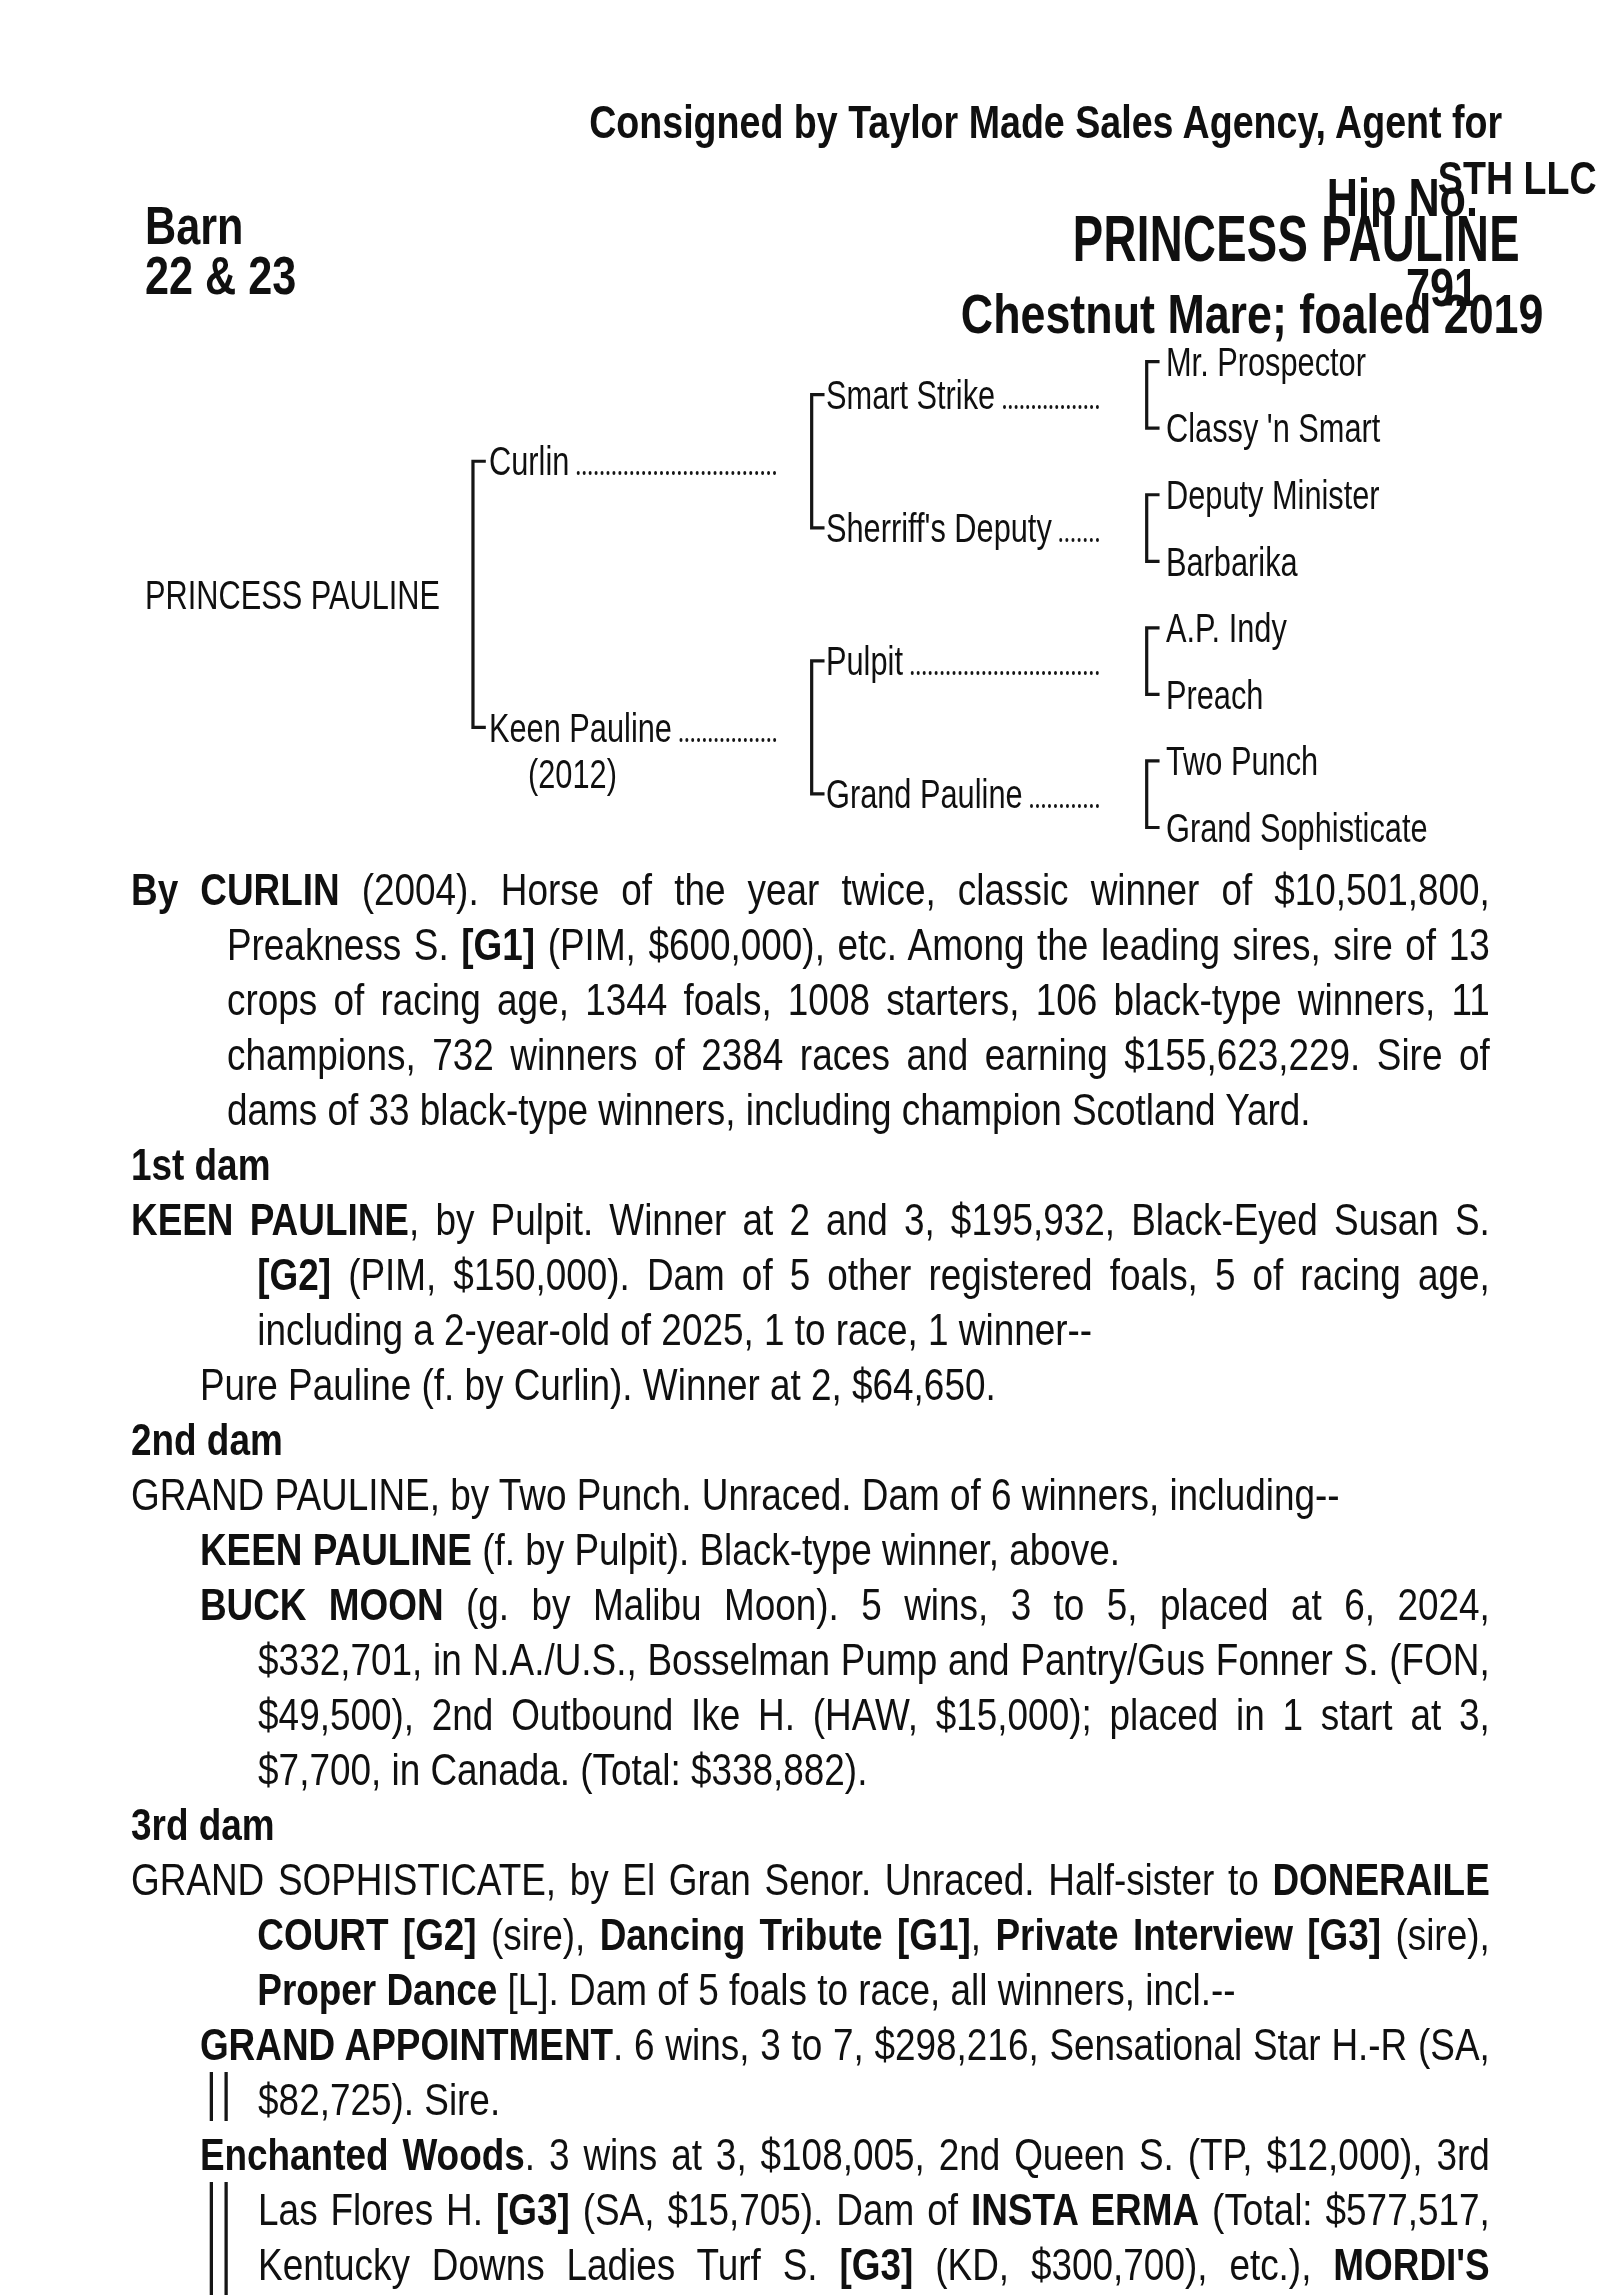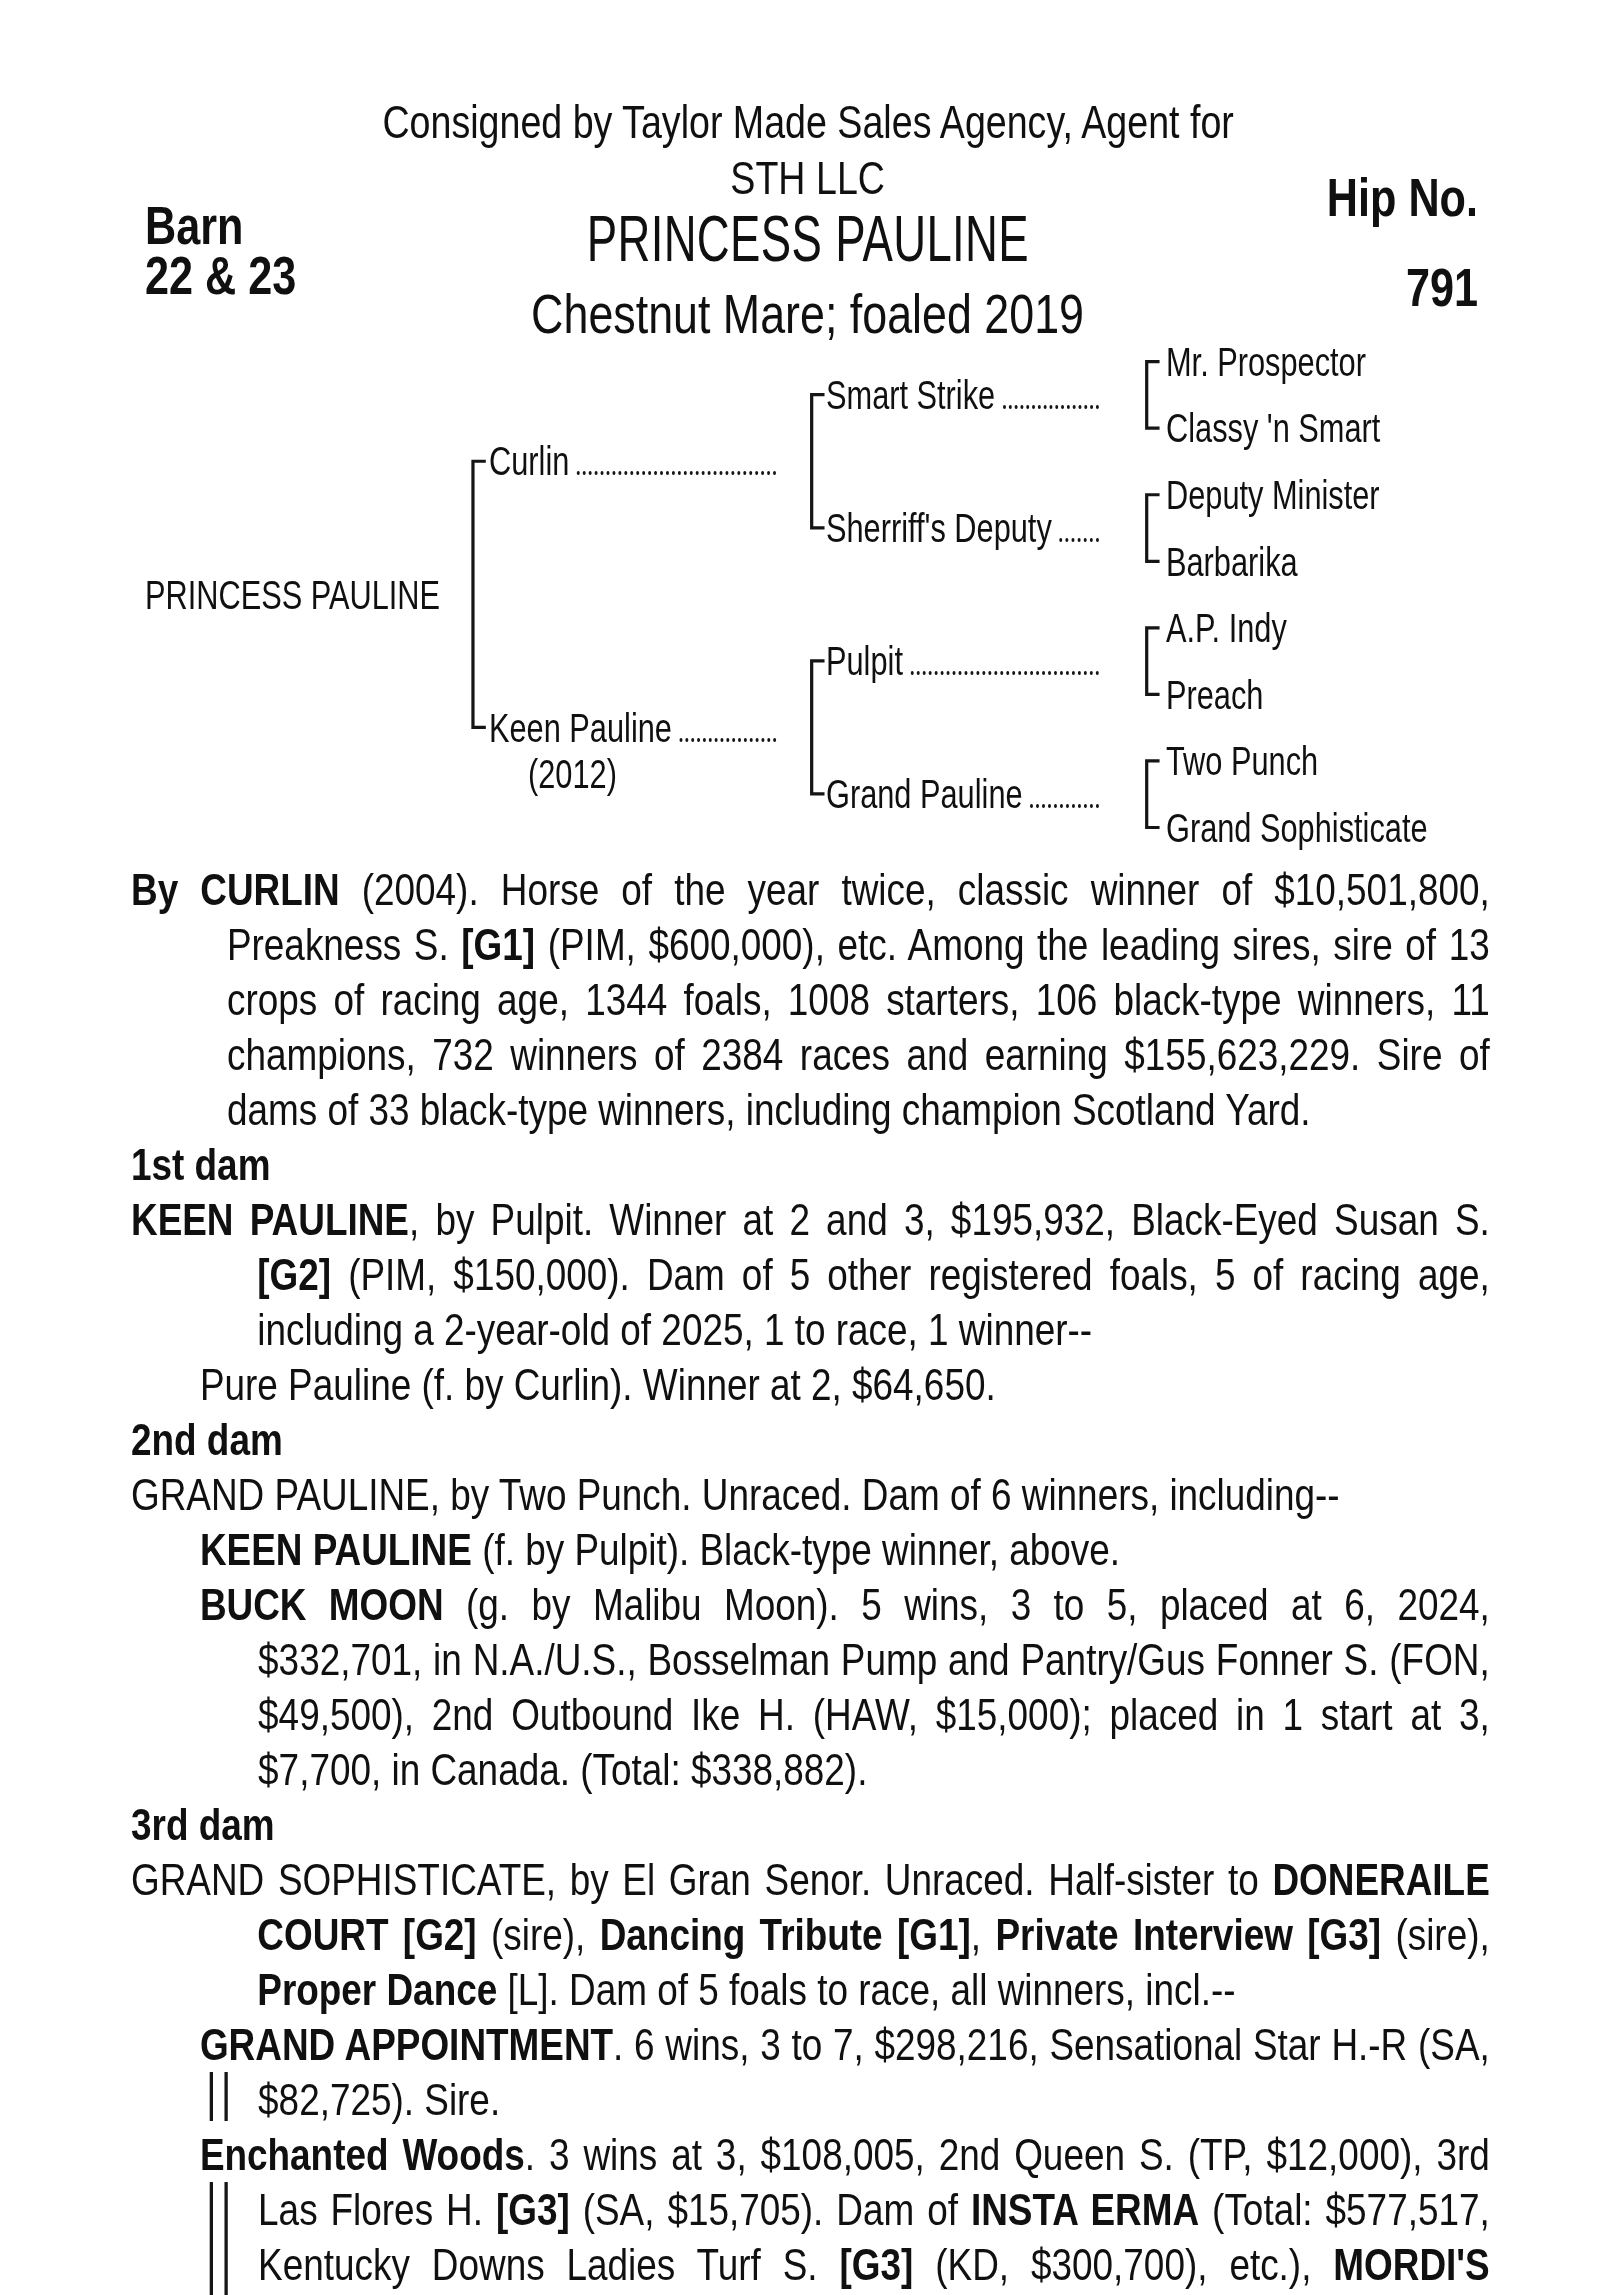--- a/index.html
+++ b/index.html
@@ -5,21 +5,21 @@
   html,body{margin:0;padding:0;background:#ffffff;}
   body{
     width:1616px;height:3227px;
     font-family:"Liberation Sans","DejaVu Sans",sans-serif;
     color:#101010;
     -webkit-font-smoothing:antialiased;
   }
   .page{position:relative;width:1616px;height:3227px;background:#fff;overflow:hidden;}
 
   
-  .hdr-center{position:absolute;left:0;width:1616px;text-align:center;font-weight:400;white-space:nowrap;}
+  .hdr-center{position:absolute;left:0;width:1616px;text-align:right;font-weight:700;white-space:nowrap;}
   .hdr-center .sx{display:inline-block;transform:scaleX(0.80);}
   .consignor{top:94px;font-size:47px;}
   .consignor-name{top:150px;font-size:47px;}
   .horse-title{top:201px;font-size:65px;letter-spacing:0.5px;}
   .horse-title .sx{transform:scaleX(0.70);}
   .horse-desc{top:281px;font-size:56px;}
   .corner{position:absolute;font-weight:700;font-size:54px;white-space:nowrap;}
   .corner .sx{display:inline-block;transform:scaleX(0.80);}
   .corner.l .sx{transform-origin:0 50%;}
   .corner.r{text-align:left;}

